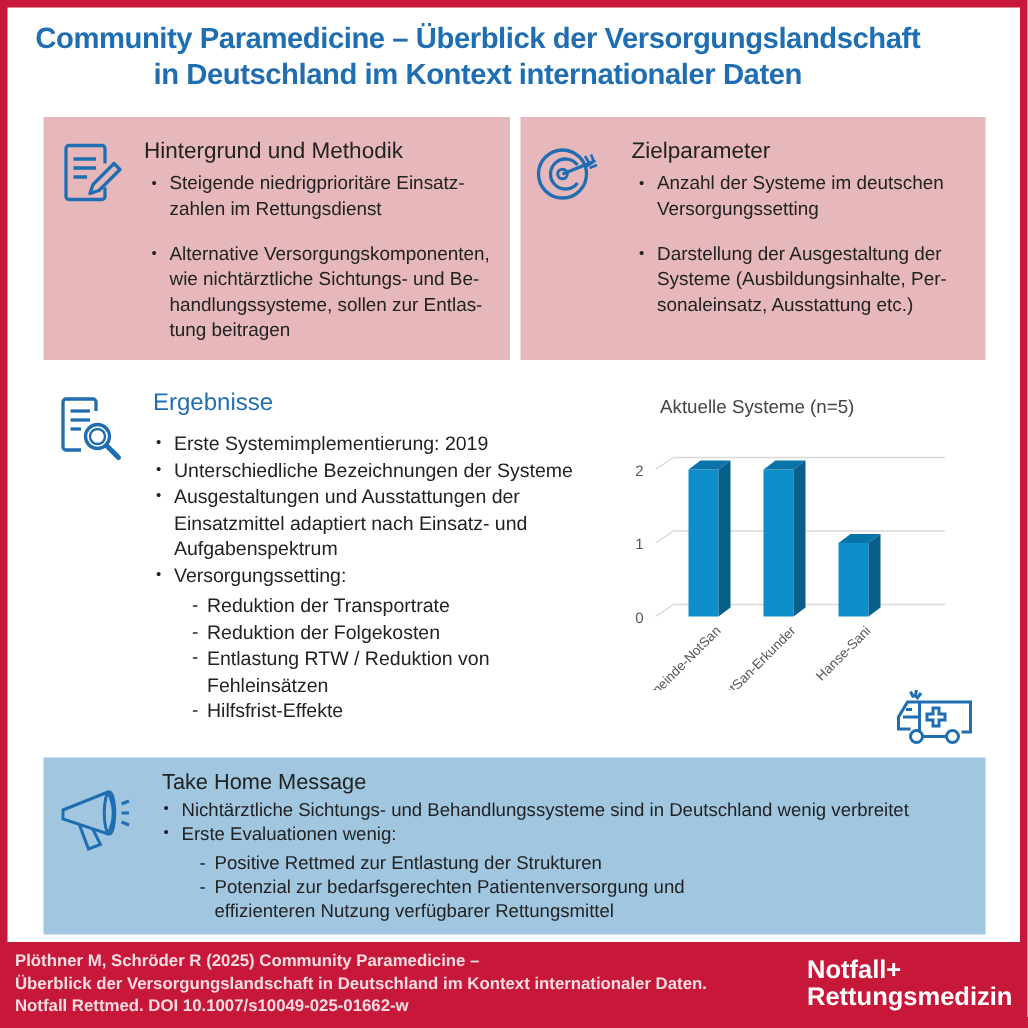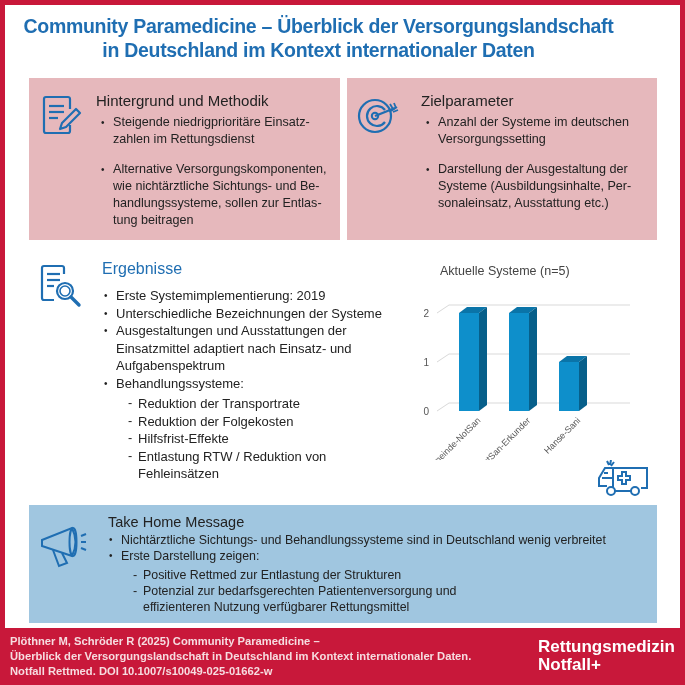--- a/index.html
+++ b/index.html
@@ -68,26 +68,26 @@
   <circle cx="27" cy="27" r="8" fill="none" stroke="#1f6eb2" stroke-width="2.2"></circle>
   <circle cx="27" cy="27" r="5" fill="none" stroke="#1f6eb2" stroke-width="1.6"></circle>
   <line x1="33" y1="33" x2="41" y2="41" stroke="#1f6eb2" stroke-width="3.4" stroke-linecap="round"></line>
 </svg>
 <div class="h h-blue" style="left:102px;top:260px;">Ergebnisse</div>
 <ul class="b" style="left:104px;top:287px;width:290px;font-size:13px;line-height:17.5px;">
   <li>Erste Systemimplementierung: 2019</li>
   <li>Unterschiedliche Bezeichnungen der Systeme</li>
   <li>Ausgestaltungen und Ausstattungen der Einsatzmittel adaptiert nach Einsatz- und Aufgabenspektrum</li>
   <li>
-    <span>Behandlungssysteme:</span>
+    <span>Versorgungssetting:</span>
     <ul class="sub">
       <li>Reduktion der Transportrate</li>
       <li>Reduktion der Folgekosten</li>
+      <li>Entlastung RTW / Reduktion von Fehleinsätzen</li>
       <li>Hilfsfrist-Effekte</li>
-      <li>Entlastung RTW / Reduktion von Fehleinsätzen</li>
     </ul>
   </li>
 </ul>
 
 <div class="chart-title">Aktuelle Systeme (n=5)</div>
 <svg id="chart" style="position:absolute;left:415px;top:285px;" width="220" height="175" viewBox="0 0 220 175">
     <line x1="22" y1="126" x2="34" y2="118" stroke="#d9d9d9" stroke-width="1"></line>
     <line x1="34" y1="118" x2="215" y2="118" stroke="#d9d9d9" stroke-width="1"></line>
     <text x="14" y="130" font-size="10" fill="#555" text-anchor="end" font-family="Liberation Sans, sans-serif">0</text>
     <line x1="22" y1="77" x2="34" y2="69" stroke="#d9d9d9" stroke-width="1"></line>
@@ -132,29 +132,29 @@
     <path d="M14 28 L20 44 L28 41 L23 31"></path>
     <line x1="42" y1="14" x2="47" y2="12"></line>
     <line x1="42" y1="20" x2="47" y2="20"></line>
     <line x1="42" y1="26" x2="47" y2="28"></line>
   </g>
 </svg>
 <div class="h" style="left:108px;top:514px;font-size:14.5px;">Take Home Message</div>
 <ul class="b" style="left:109px;top:532px;width:545px;font-size:12.4px;line-height:16px;">
   <li>Nichtärztliche Sichtungs- und Behandlungssysteme sind in Deutschland wenig verbreitet</li>
   <li>
-    <span>Erste Darstellung zeigen:</span>
+    <span>Erste Evaluationen wenig:</span>
     <ul class="sub" style="width:340px;">
       <li>Positive Rettmed zur Entlastung der Strukturen</li>
       <li>Potenzial zur bedarfsgerechten Patientenversorgung und effizienteren Nutzung verfügbarer Rettungsmittel</li>
     </ul>
   </li>
 </ul>
 
 <div class="footer">
   <div>Plöthner M, Schröder R (2025) Community Paramedicine –</div>
   <div>Überblick der Versorgungslandschaft in Deutschland im Kontext internationaler Daten.</div>
   <div>Notfall Rettmed. DOI 10.1007/s10049-025-01662-w</div>
 </div>
 <div class="brand">
+  <div>Notfall+</div>
   <div>Rettungsmedizin</div>
-  <div>Notfall+</div>
 </div>
 
 </body></html>

